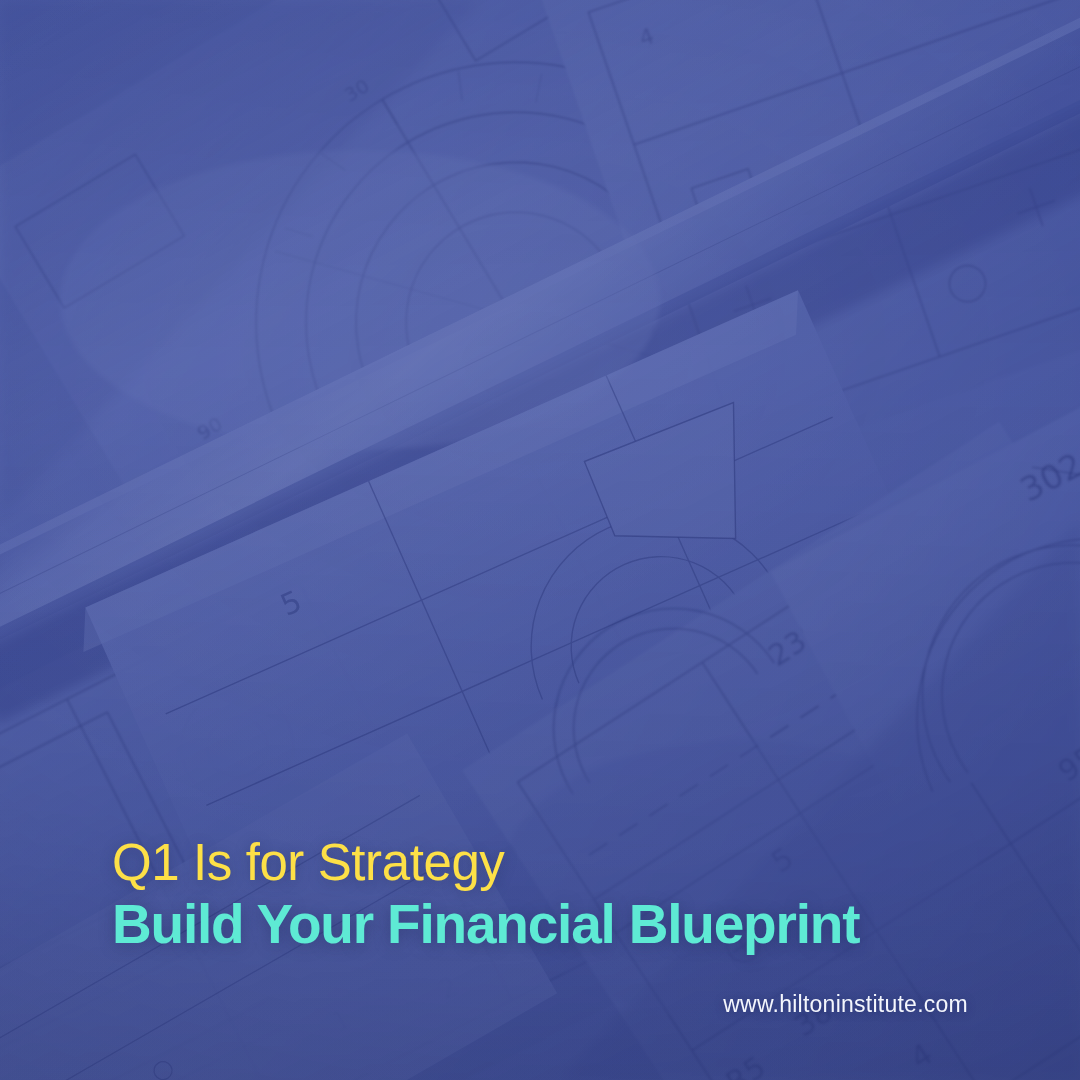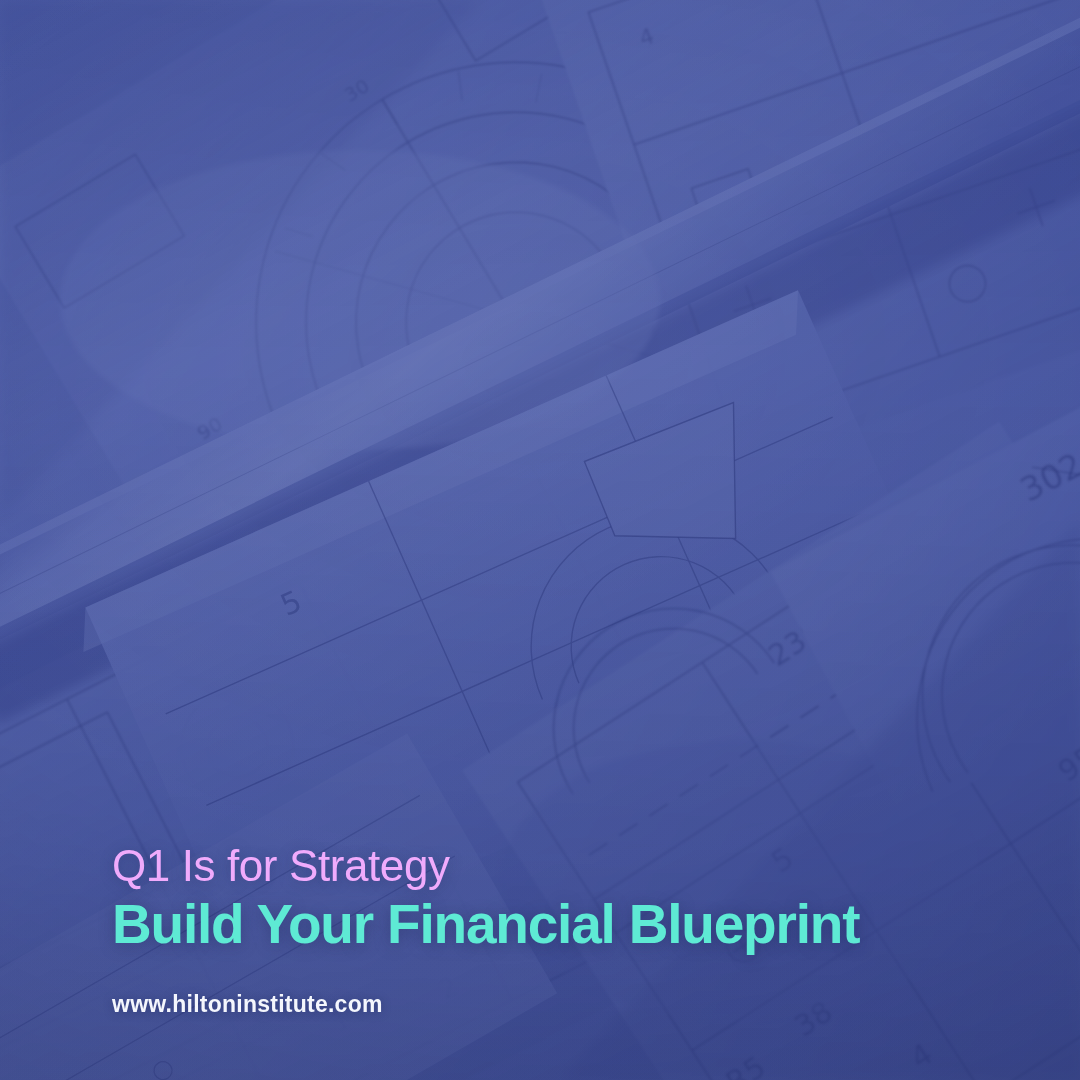--- a/index.html
+++ b/index.html
@@ -48,22 +48,22 @@
   }
 
   
   .copy {
     position:absolute;
     left:112px; right:112px;
     bottom:62px;
   }
   .headline-light {
     display:block;
-    color:#f0abfc;
-    font-size:44px;
+    color:#fde047;
+    font-size:51px;
     line-height:1.0;
     font-weight:300;
     letter-spacing:-0.4px;
     white-space:nowrap;
     text-shadow:0 2px 14px rgba(24,32,78,.34);
   }
   .headline-bold {
     display:block;
     color:#5eead4;
     font-size:55px;
@@ -71,24 +71,24 @@
     font-weight:700;
     letter-spacing:-1.2px;
     margin-top:7px;
     white-space:nowrap;
     text-shadow:0 2px 16px rgba(24,32,78,.38);
   }
   .url {
     display:block;
     margin-top:38px;
     width:100%;
-    text-align:left;
+    text-align:right;
     color:#f4f6fd;
     font-size:23px;
-    font-weight:700;
+    font-weight:400;
     letter-spacing:.25px;
     text-shadow:0 1px 10px rgba(24,32,78,.42);
   }
 </style>
 </head>
 <body>
 
 <div id="poster">
 
   <svg class="bg-photo" viewBox="0 0 1080 1080" preserveAspectRatio="xMidYMid slice" aria-hidden="true">

